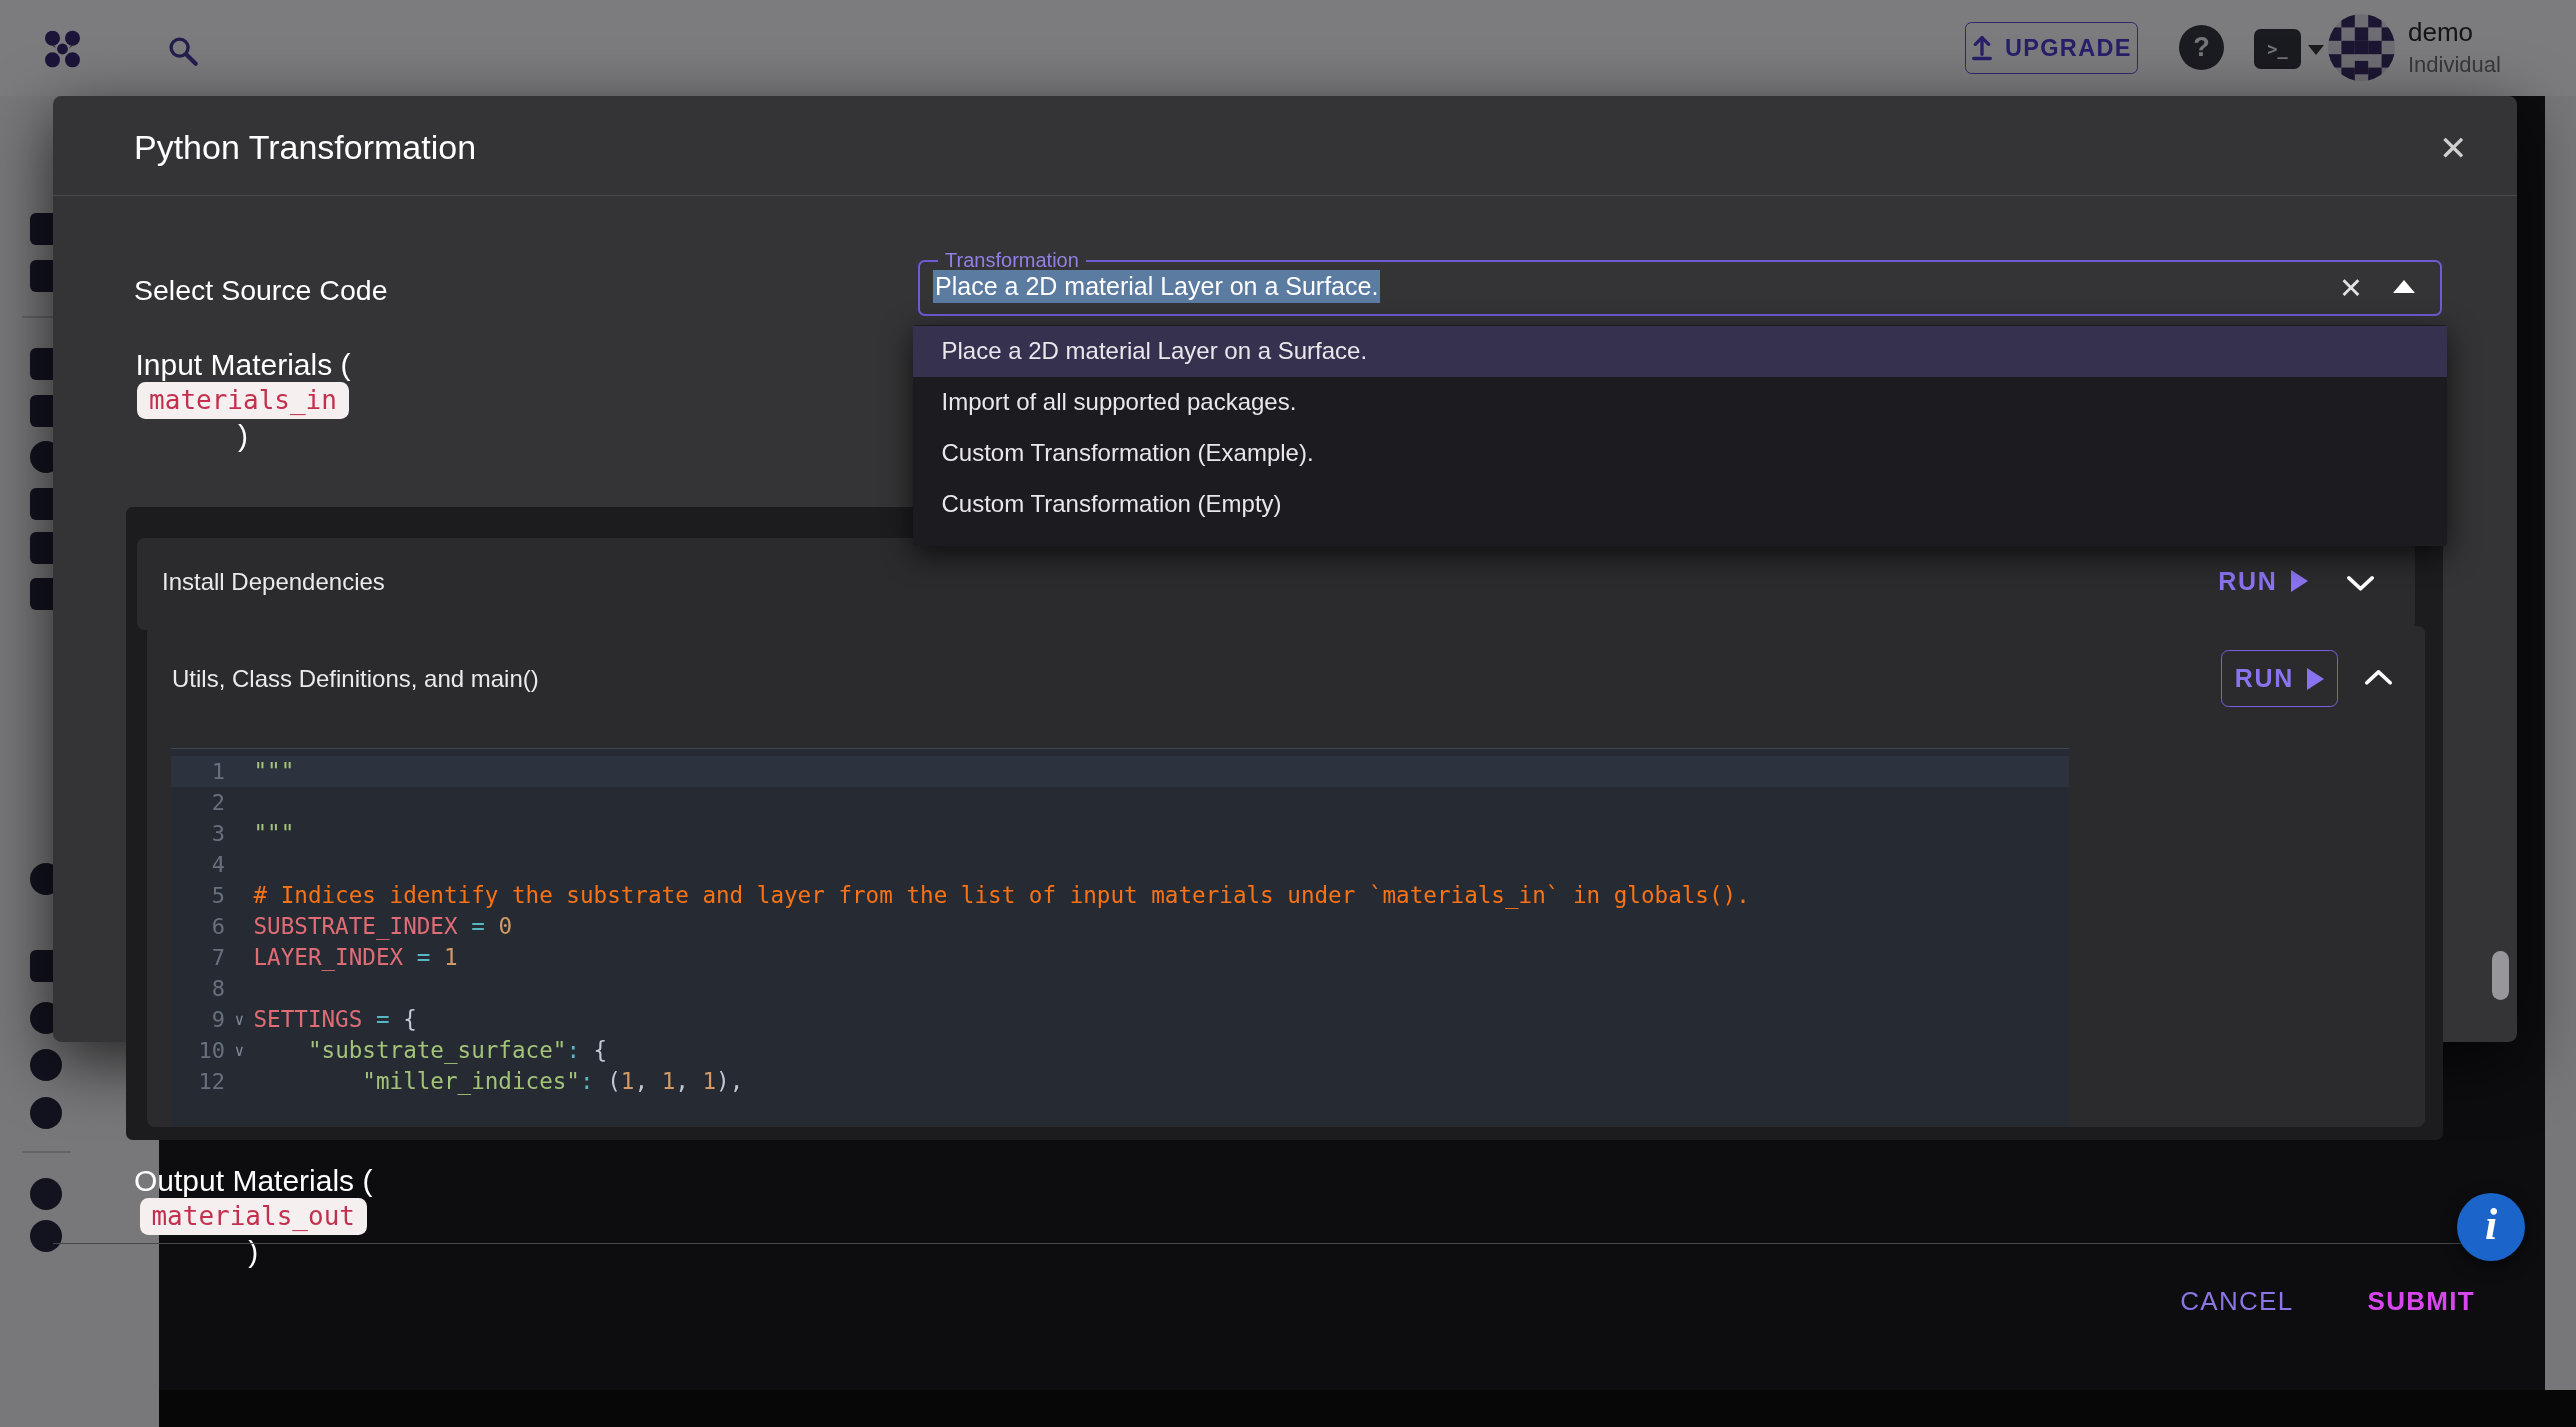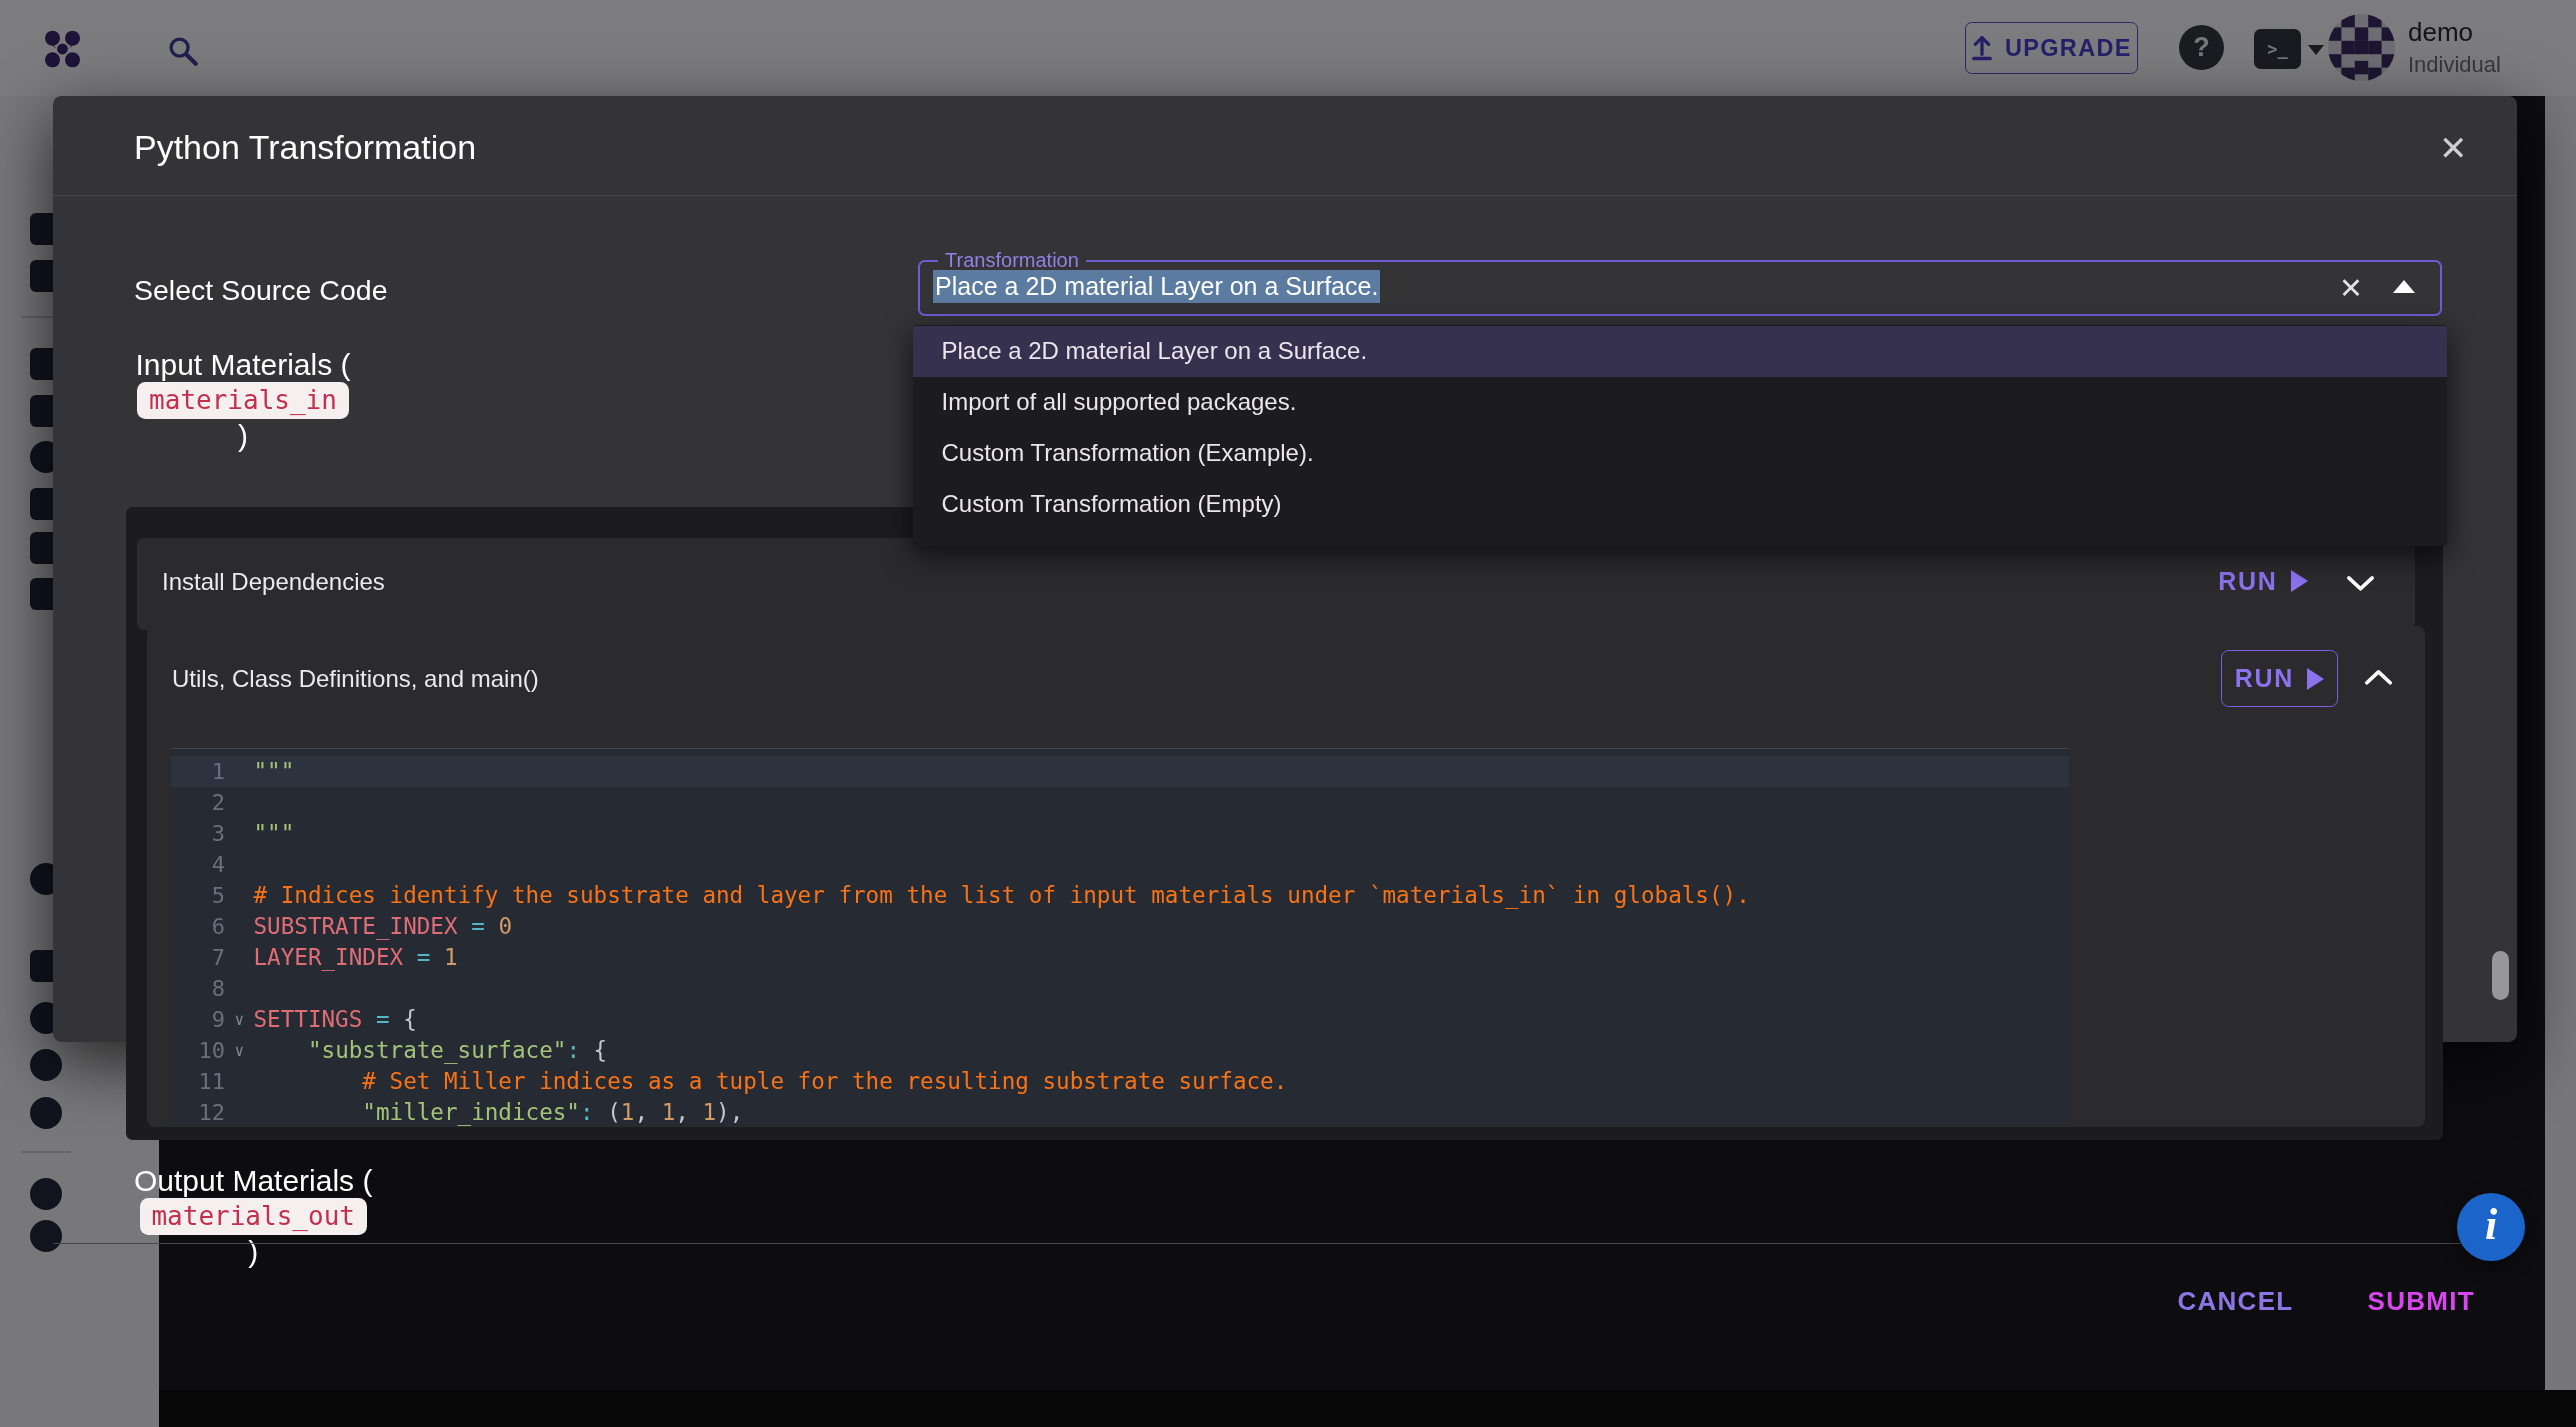--- a/index.html
+++ b/index.html
@@ -108,21 +108,21 @@
   .out-select{position:absolute;left:865px;top:1058px;width:1524px;height:54px;
       border:1.7px solid #909094;border-radius:6.7px;cursor:pointer;}
   .out-select .val{position:absolute;left:22px;top:11.7px;font-size:24px;color:#b3b3b6;}
   .out-caret{position:absolute;right:25px;top:20px;width:0;height:0;
       border-left:11px solid transparent;border-right:11px solid transparent;border-top:12.6px solid #d2d2d4;}
 
   
   .ftr-divider{position:absolute;left:0;top:1147px;width:100%;height:0.8px;background:#48484b;}
   .footer{position:absolute;left:0;top:1148px;width:100%;height:114px;display:flex;align-items:center;
       justify-content:flex-end;gap:44px;padding-right:27px;}
-  .btn-cancel{color:#8d75e6;font-size:26px;font-weight:700;letter-spacing:1.3px;cursor:pointer;padding:11.7px 15px;}
+  .btn-cancel{color:#8d75e6;font-size:26px;font-weight:400;letter-spacing:1.3px;cursor:pointer;padding:11.7px 15px;}
   .btn-submit{color:#d946ef;font-size:26px;font-weight:600;letter-spacing:1.3px;padding:11.7px 15px;text-align:center;}
 
   .info-fab{position:absolute;left:2457px;top:1193px;width:68px;height:68px;border-radius:50%;
       background:#1b64c9;z-index:30;display:flex;align-items:center;justify-content:center;
       box-shadow:0 5px 15px rgba(0,0,0,.5);cursor:pointer;}
   .info-fab span{color:#fff;font-family:"Liberation Serif",serif;font-style:italic;font-weight:700;
       font-size:44px;line-height:1;transform:translateY(-1.7px);}
 </style>
 </head>
 <body>
@@ -266,21 +266,20 @@
           <div class="eline active"><span class="gut">1</span><span class="fold"></span><span class="code"><span class="tok-str">"""</span></span></div>
           <div class="eline"><span class="gut">2</span><span class="fold"></span></div>
           <div class="eline"><span class="gut">3</span><span class="fold"></span><span class="code"><span class="tok-str">"""</span></span></div>
           <div class="eline"><span class="gut">4</span><span class="fold"></span><span class="code"></span></div>
           <div class="eline"><span class="gut">5</span><span class="fold"></span><span class="code"><span class="tok-com"># Indices identify the substrate and layer from the list of input materials under `materials_in` in globals().</span></span></div>
           <div class="eline"><span class="gut">6</span><span class="fold"></span><span class="code"><span class="tok-var">SUBSTRATE_INDEX</span><span class="tok-pln"> </span><span class="tok-op">=</span><span class="tok-pln"> </span><span class="tok-num">0</span></span></div>
           <div class="eline"><span class="gut">7</span><span class="fold"></span><span class="code"><span class="tok-var">LAYER_INDEX</span><span class="tok-pln"> </span><span class="tok-op">=</span><span class="tok-pln"> </span><span class="tok-num">1</span></span></div>
           <div class="eline"><span class="gut">8</span><span class="fold"></span><span class="code"></span></div>
           <div class="eline"><span class="gut">9</span><span class="fold">∨</span><span class="code"><span class="tok-var">SETTINGS</span><span class="tok-pln"> </span><span class="tok-op">=</span><span class="tok-pln"> {</span></span></div>
           <div class="eline"><span class="gut">10</span><span class="fold">∨</span><span class="code"><span class="tok-pln">    </span><span class="tok-str">"substrate_surface"</span><span class="tok-op">:</span><span class="tok-pln"> {</span></span></div>
-          <div class="eline"><span class="gut">11</span><span class="fold"></span><span class="code"><span class="tok-pln">        </span><span class="tok-com"># Set Miller indices as a tuple for the resulting substrate surface.</span></span></div>
           <div class="eline"><span class="gut">12</span><span class="fold"></span><span class="code"><span class="tok-pln">        </span><span class="tok-str">"miller_indices"</span><span class="tok-op">:</span><span class="tok-pln"> (</span><span class="tok-num">1</span><span class="tok-pln">, </span><span class="tok-num">1</span><span class="tok-pln">, </span><span class="tok-num">1</span><span class="tok-pln">),</span></span></div>
         </div>
     </div>
 
     <div class="lbl-io lbl-output">
       <span>Output Materials (</span>
         <span class="code-chip">materials_out</span>
         <span>)</span>
     </div>
 

